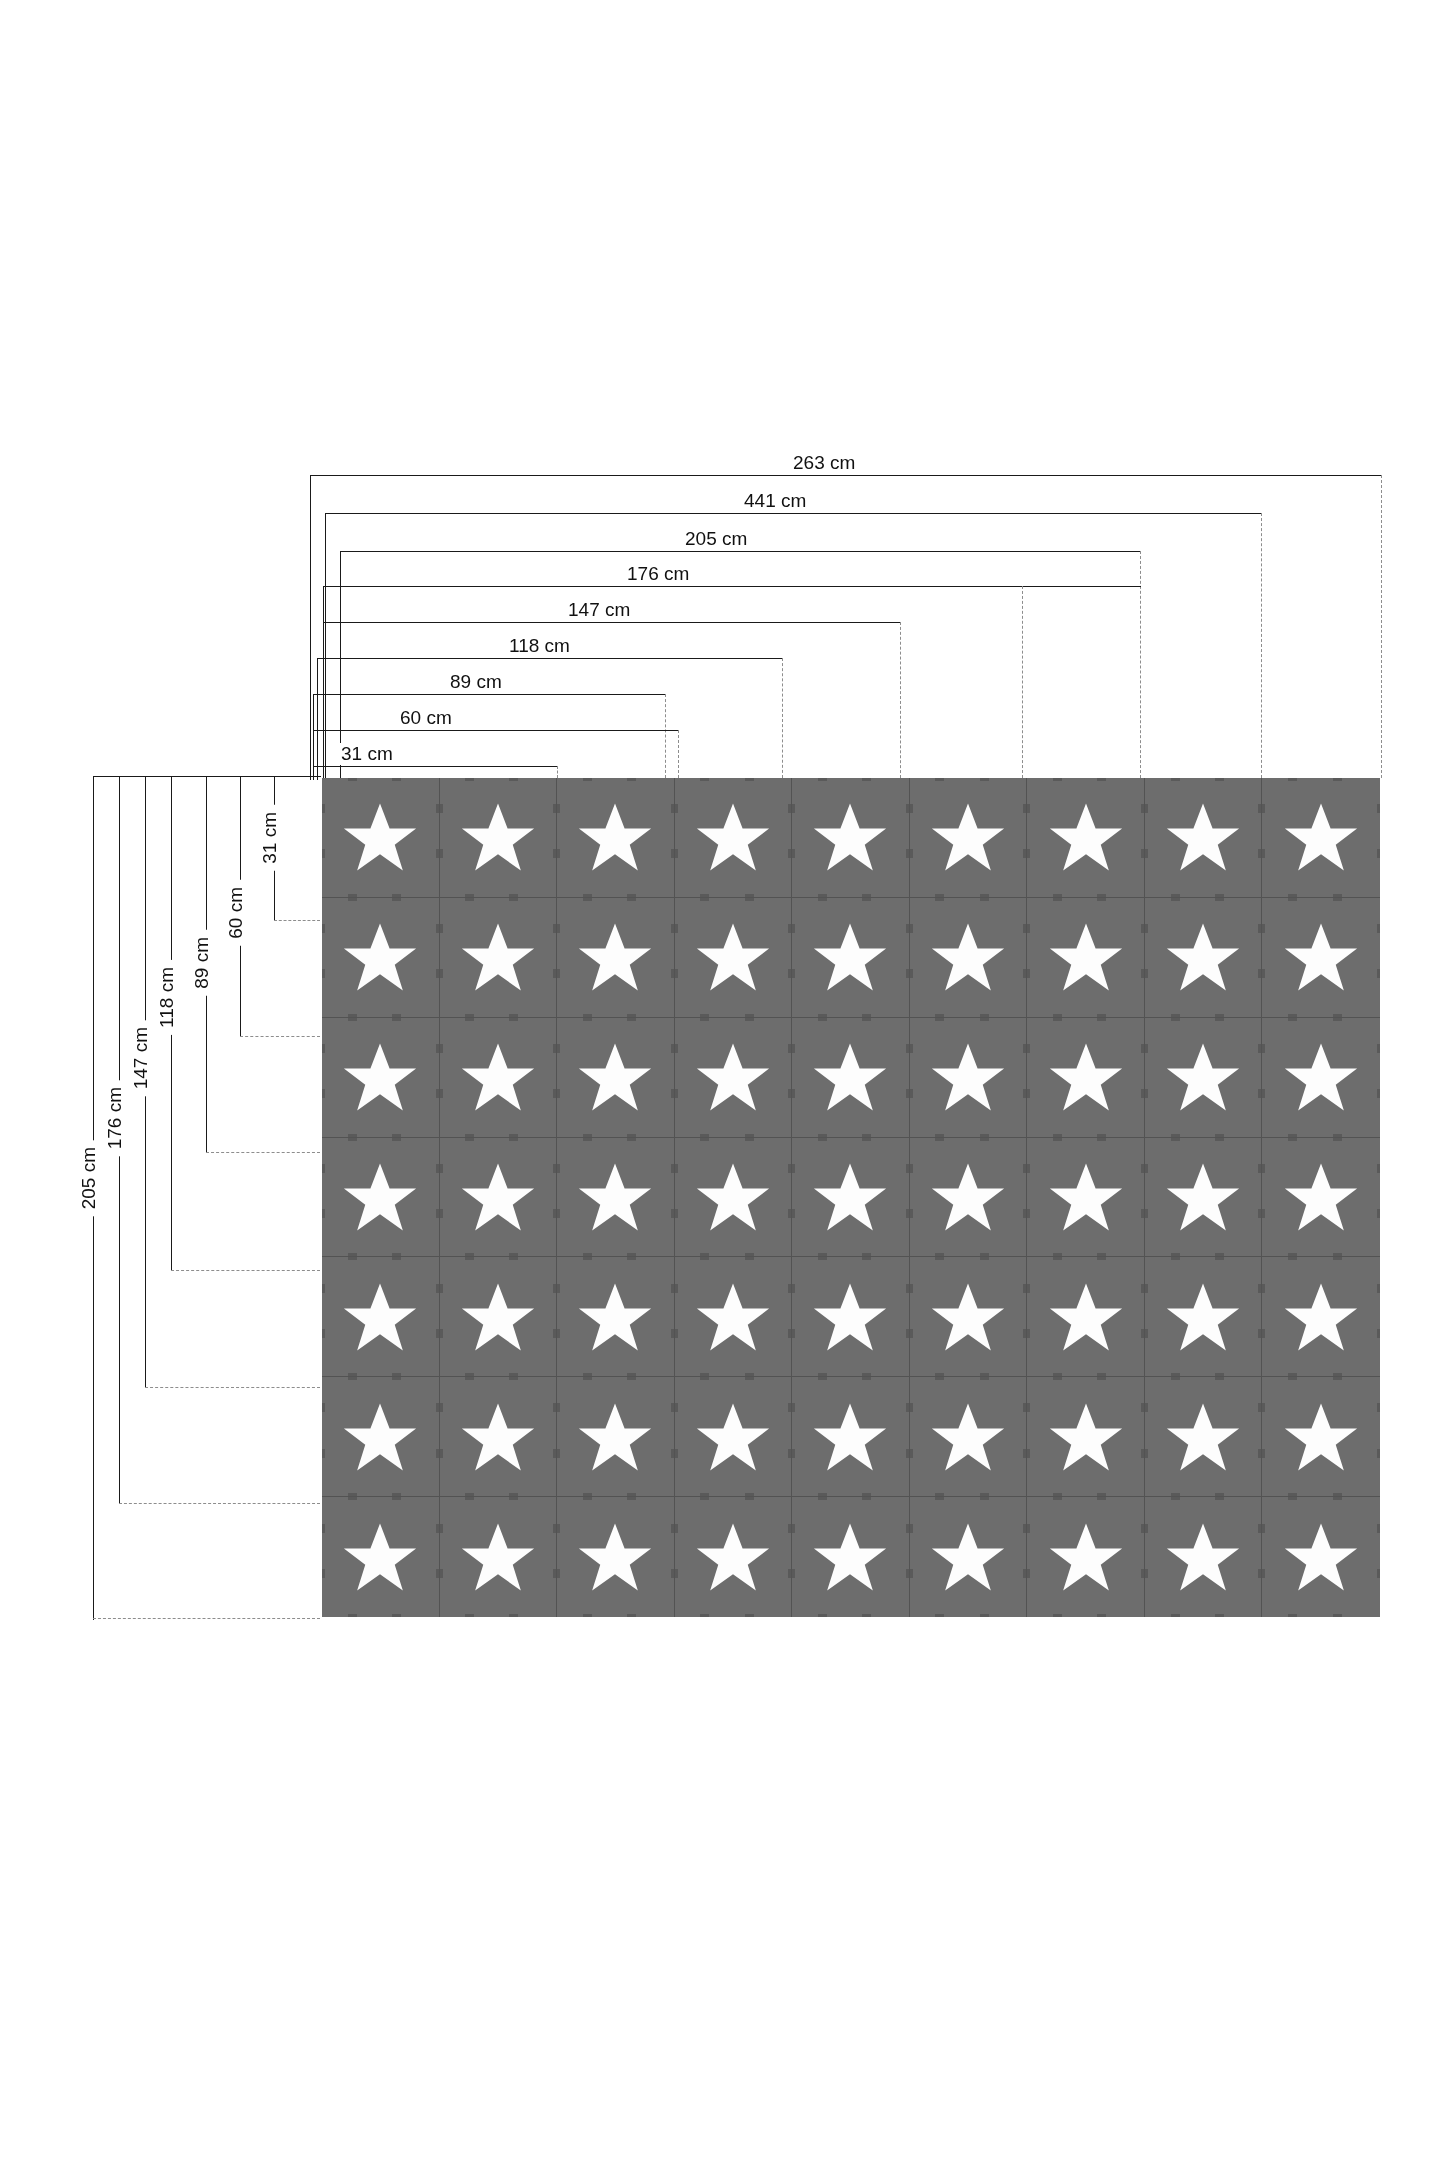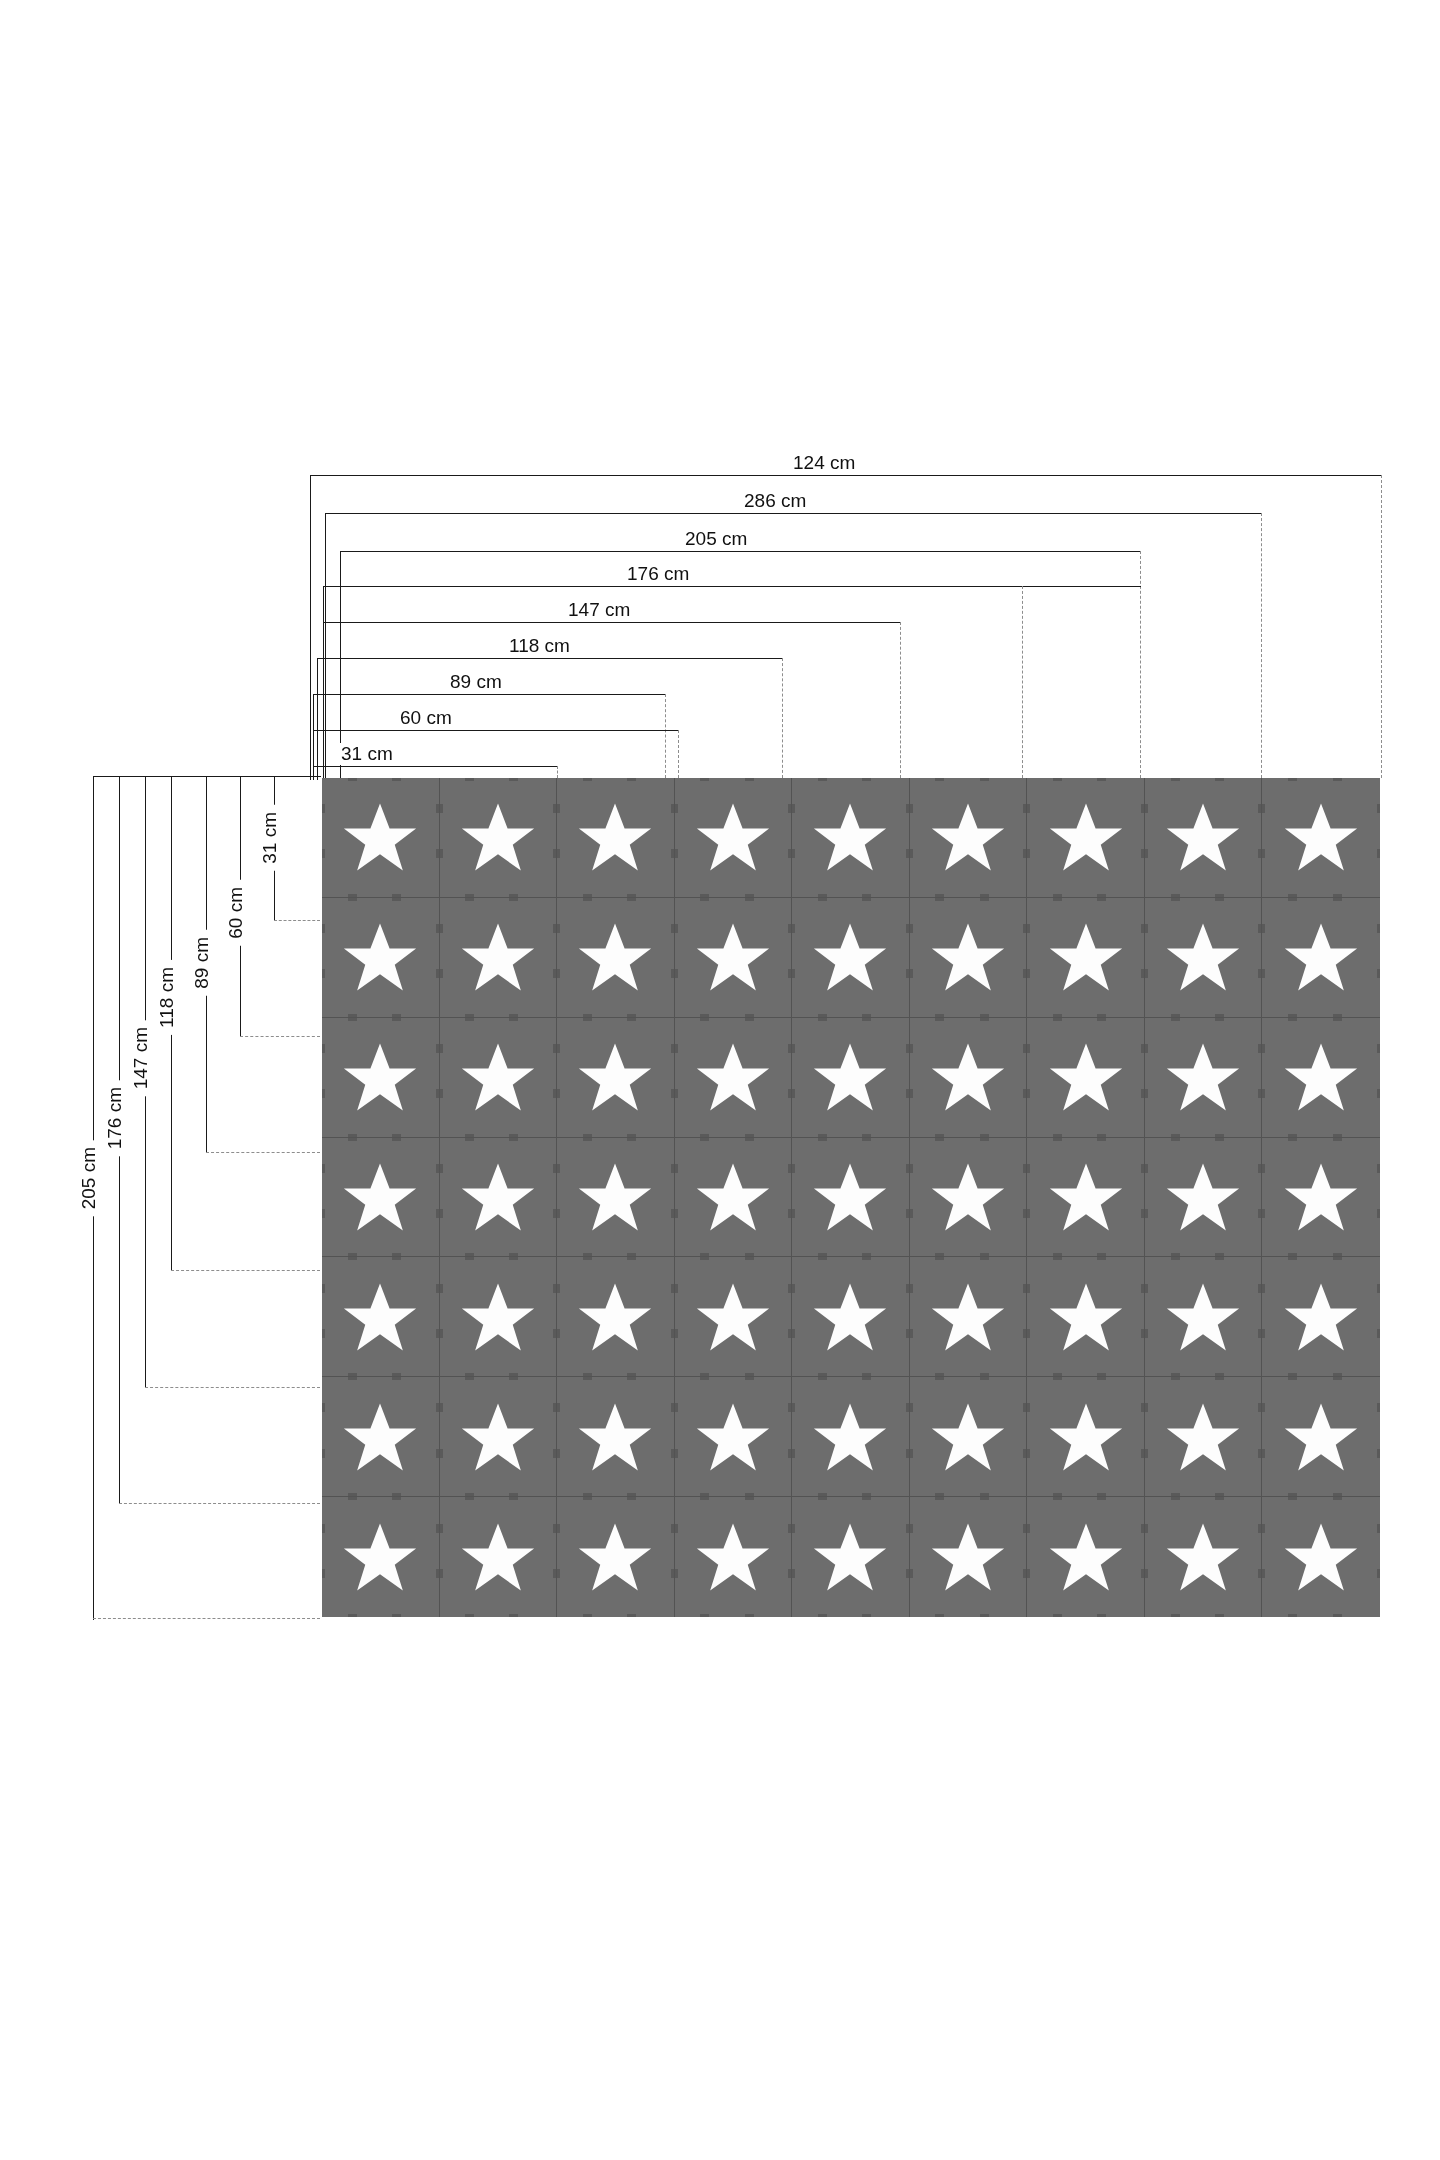--- a/index.html
+++ b/index.html
@@ -97,26 +97,26 @@
   }
 </style>
 </head>
 <body>
 
 <div id="diagram">
 
   <div class="line-solid h" style="left:310px; top:475px; width:1072px;"></div>
   <div class="line-solid v" style="left:310px; top:475px; height:305px;"></div>
   <div class="line-dash-v" style="left:1381px; top:475px; height:303px;"></div>
-  <div class="dim-h-label" style="left:786px; top:452px;">124 cm</div>
+  <div class="dim-h-label" style="left:786px; top:452px;">263 cm</div>
 
   <div class="line-solid h" style="left:325px; top:513px; width:937px;"></div>
   <div class="line-solid v" style="left:325px; top:513px; height:267px;"></div>
   <div class="line-dash-v" style="left:1261px; top:513px; height:265px;"></div>
-  <div class="dim-h-label" style="left:737px; top:490px;">286 cm</div>
+  <div class="dim-h-label" style="left:737px; top:490px;">441 cm</div>
 
   <div class="line-solid h" style="left:340px; top:551px; width:801px;"></div>
   <div class="line-solid v" style="left:340px; top:551px; height:229px;"></div>
   <div class="line-dash-v" style="left:1140px; top:551px; height:227px;"></div>
   <div class="dim-h-label" style="left:678px; top:528px;">205 cm</div>
 
   <div class="line-solid h" style="left:323px; top:586px; width:818px;"></div>
   <div class="line-solid v" style="left:323px; top:586px; height:194px;"></div>
   <div class="line-dash-v" style="left:1022px; top:586px; height:192px;"></div>
   <div class="dim-h-label" style="left:620px; top:563px;">176 cm</div>

